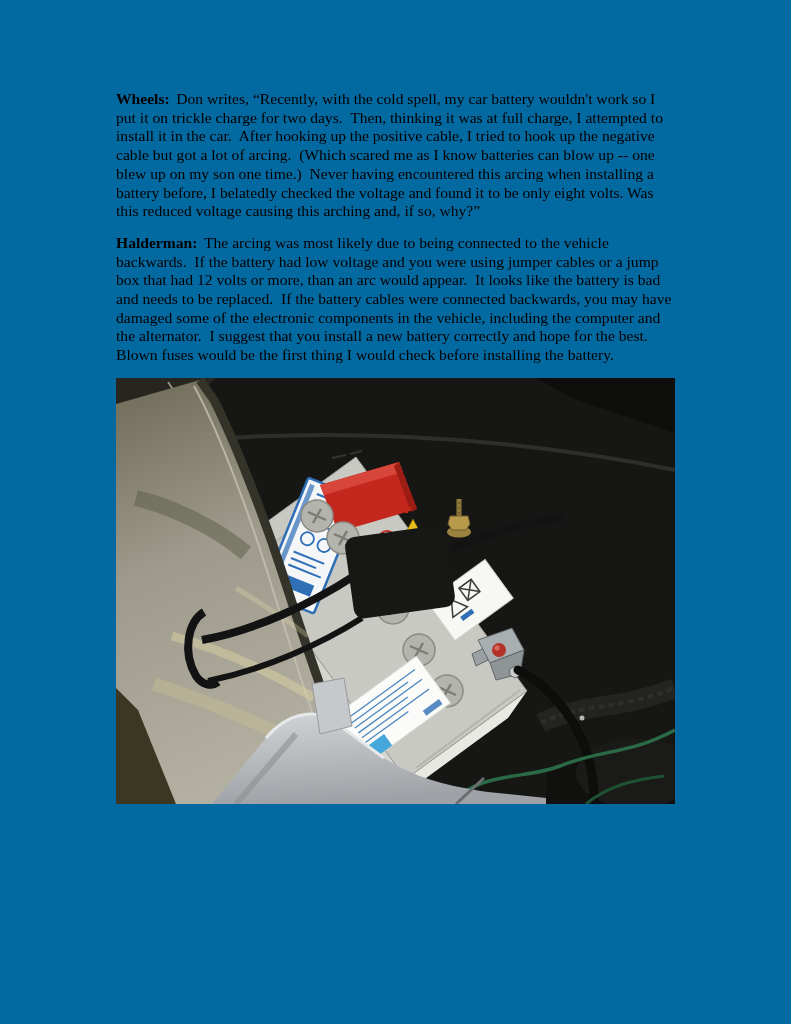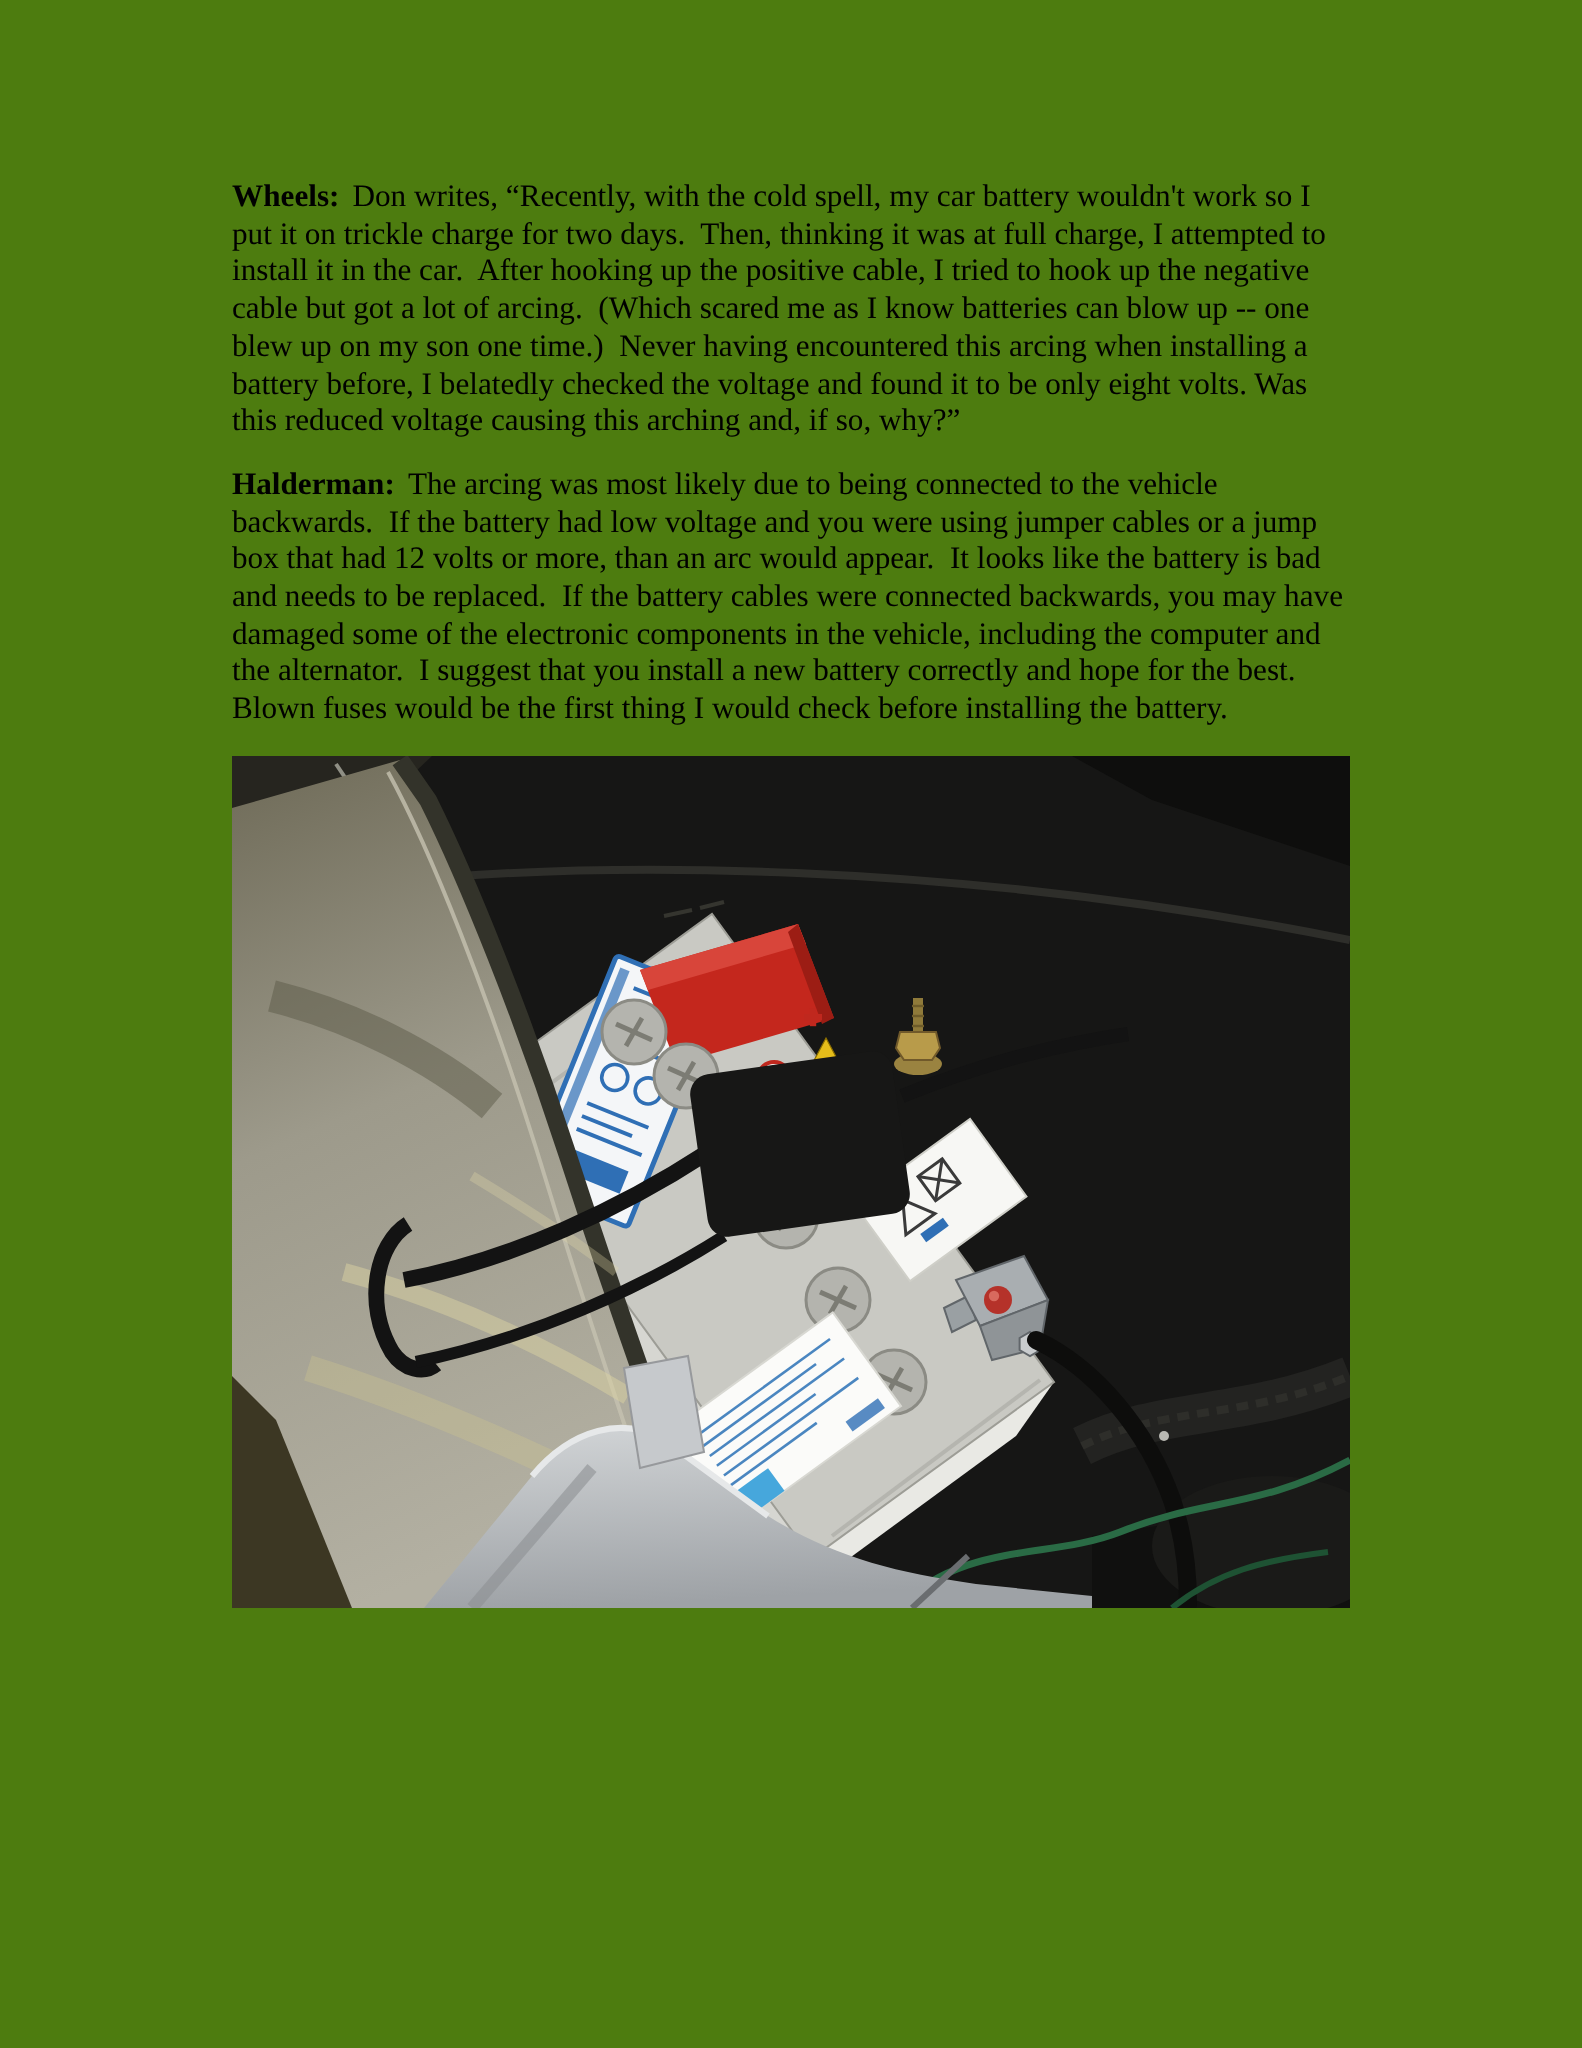--- a/index.html
+++ b/index.html
@@ -1,16 +1,16 @@
 <!DOCTYPE html>
 <html><head>
 <meta charset="utf-8">
 <style>
   html,body{margin:0;padding:0;background:#ffffff;}
-  .page{position:relative;width:791px;height:1024px;background:#4d7c0f;overflow:hidden;
+  .page{position:relative;width:791px;height:1024px;background:#0369a1;overflow:hidden;
         font-family:"Liberation Serif","DejaVu Serif",serif;}
   .content{position:absolute;left:116px;top:90px;width:562px;}
   .para{margin:0 0 13px 0;font-size:15.6px;line-height:18.7px;color:#000;
         white-space:pre-wrap;text-align:left;}
   .lead{font-weight:700;margin-right:0.42em;}
   .photo-figure{margin:12px 0 0 0;width:559px;height:426px;}
   .photo-figure svg{display:block;}
 </style>
 </head>
 <body>

